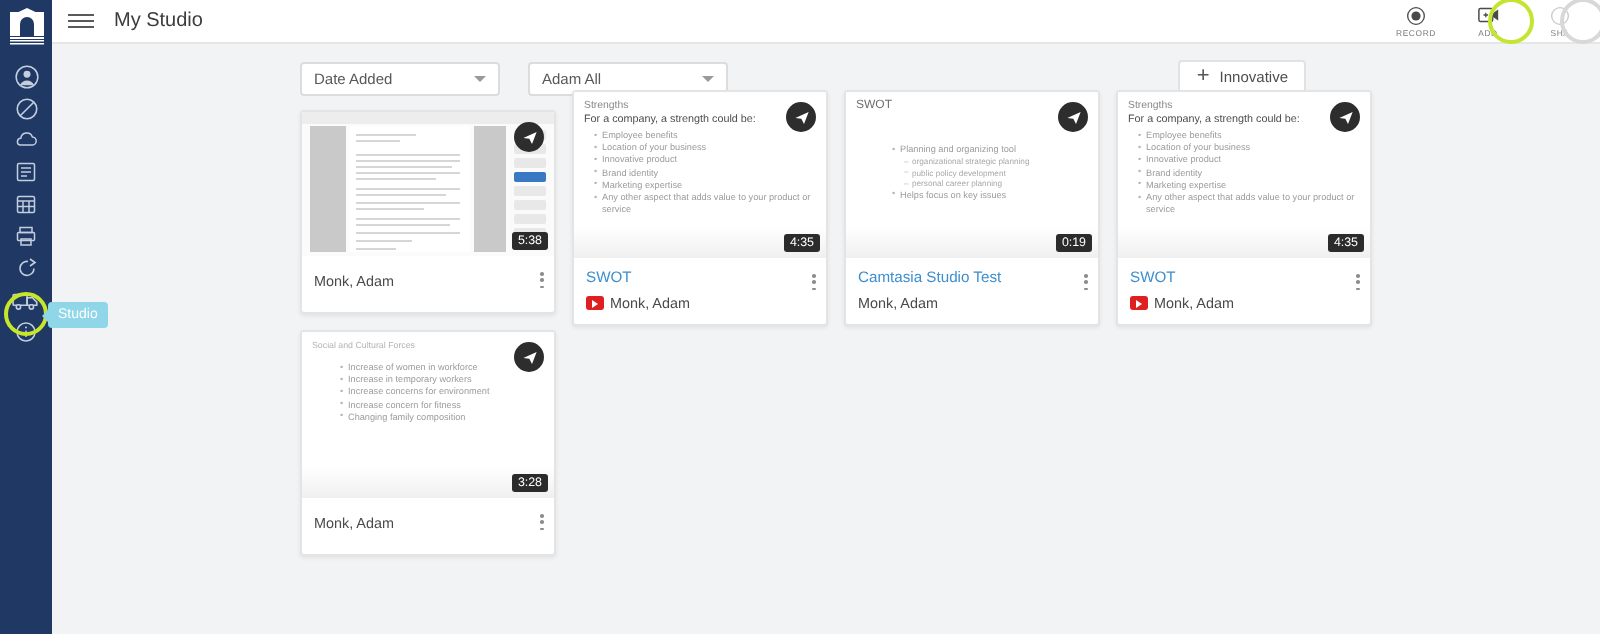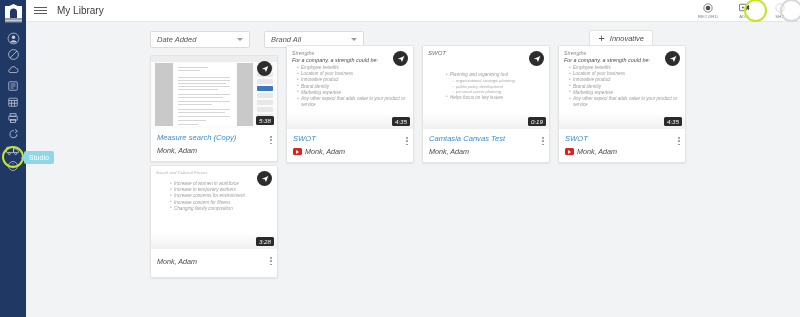--- a/index.html
+++ b/index.html
@@ -81,21 +81,21 @@
     position: absolute; left: 780px; top: -1px;
     width: 23px; height: 23px; border-radius: 50%;
     border: 2px solid #d8d8d8; z-index: 55;
   }
 
   
   .content {
     position: absolute; left: 26px; top: 22px; right: 0; bottom: 0;
     background: #f2f3f5; overflow: hidden;
   }
-  .content-inner { position: relative; width: 697px; height: 295px; font-style: italic; }
+  .content-inner { position: relative; width: 697px; height: 295px; }
 
   .filterbar {
     position: absolute; left: 124px; top: 8px; right: 68px; height: 18px;
     display: flex; align-items: center;
   }
   .select {
     height: 17px; background: #ffffff; border: 1px solid #dcdcdc;
     border-radius: 2px; display: flex; align-items: center;
     padding: 0 6px; font-size: 7.5px; color: #58585a; cursor: pointer;
   }
@@ -266,21 +266,21 @@
 
   <div class="studio-ring"></div>
   <div class="studio-tip">Studio</div>
 
   <div class="topbar">
     <div class="hamburger">
       <span></span>
         <span></span>
         <span></span>
     </div>
-    <div class="page-title">My Library</div>
+    <div class="page-title">My Studio</div>
 
     <div class="top-actions">
       <div class="top-action">
         <span class="ta-icon">
           <svg width="10" height="10" viewBox="0 0 24 24">
             <circle cx="12" cy="12" r="10" fill="none" stroke="#4a4a4a" stroke-width="1.6"></circle>
             <circle cx="12" cy="12" r="5.5" fill="#4a4a4a"></circle>
           </svg>
         </span>
         <span class="ta-label">RECORD</span>
@@ -312,21 +312,21 @@
 
   <div class="content">
     <div class="content-inner">
 
       <div class="filterbar">
         <div class="select sort">
           <span>Date Added</span>
           <span class="caret"></span>
         </div>
         <div class="select view">
-          <span>Brand All</span>
+          <span>Adam All</span>
           <span class="caret"></span>
         </div>
       </div>
 
       <div class="collection-btn">
         <span class="plus-ic">+</span>
         <span>Innovative</span>
       </div>
 
       <div class="card-grid">
@@ -367,21 +367,20 @@
               </div>
             </div>
             <div class="dur">5:38</div>
             <div class="share-badge">
               <svg width="8" height="8" viewBox="0 0 24 24">
                   <path d="M2 12 L22 3 L15 21 L11 13 Z" fill="#ffffff"></path>
                 </svg>
             </div>
           </div>
           <div class="card-foot">
-            <div class="card-title">Measure search (Copy)</div>
             <div class="card-author">
               <span>Monk, Adam</span>
             </div>
             <div class="kebab">
                 <i></i>
                 <i></i>
                 <i></i>
               </div>
           </div>
         </div>
@@ -438,21 +437,21 @@
               <div class="fade-bottom"></div>
             </div>
             <div class="dur">0:19</div>
             <div class="share-badge">
               <svg width="8" height="8" viewBox="0 0 24 24">
                   <path d="M2 12 L22 3 L15 21 L11 13 Z" fill="#ffffff"></path>
                 </svg>
             </div>
           </div>
           <div class="card-foot">
-            <div class="card-title">Camtasia Canvas Test</div>
+            <div class="card-title">Camtasia Studio Test</div>
             <div class="card-author">
               <span>Monk, Adam</span>
             </div>
             <div class="kebab">
                 <i></i>
                 <i></i>
                 <i></i>
               </div>
           </div>
         </div>

